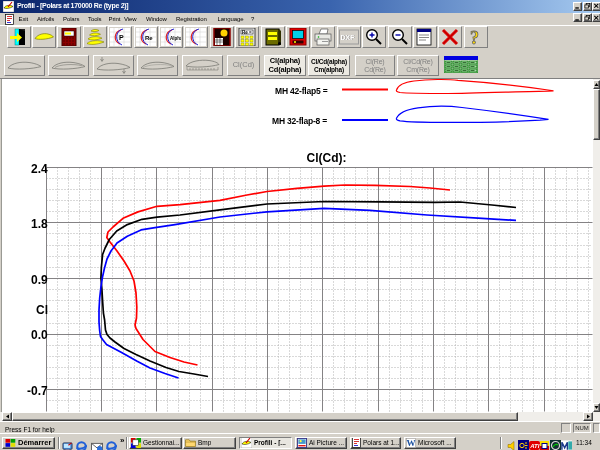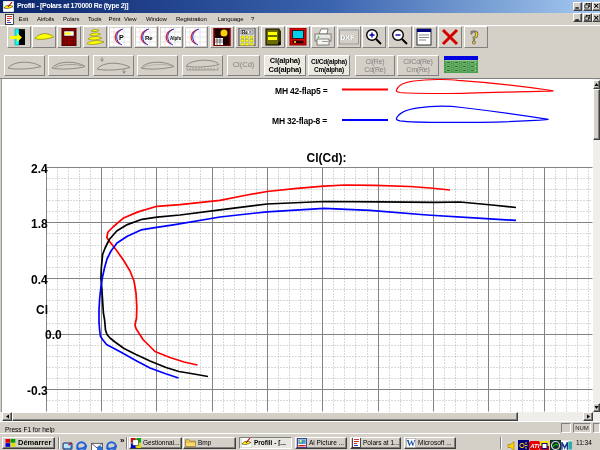--- a/index.html
+++ b/index.html
@@ -426,23 +426,23 @@
 <line x1="342" y1="41" x2="388" y2="41" stroke="#00f" stroke-width="2"></line>
 <polyline points="450.0,111.0 430.0,109.0 410.0,107.5 375.0,106.3 345.0,106.0 324.0,107.2 297.0,109.3 267.0,112.5 247.0,116.0 220.0,121.3 180.0,125.7 157.0,127.3 138.0,132.9 123.0,139.3 113.0,148.0 108.0,153.0 106.8,158.5 110.0,163.0 117.0,172.0 124.0,182.0 130.0,192.0 134.0,202.0 136.0,214.0 136.8,228.0 136.5,239.0 135.0,246.0 136.0,249.5 143.0,260.5 155.0,272.5 170.0,278.5 184.0,283.0 197.5,286.0" fill="none" stroke="#f00" stroke-width="1.7" stroke-linejoin="round"></polyline>
 <polyline points="516.0,128.5 492.0,126.0 460.0,123.0 435.0,123.3 380.0,122.8 324.0,122.5 267.0,125.0 220.0,130.8 180.0,136.0 157.0,138.2 142.0,140.3 127.3,145.6 116.7,152.0 109.3,160.5 105.1,169.0 102.6,175.5 101.4,188.0 100.9,199.0 101.9,210.0 102.6,222.0 103.4,234.0 104.6,241.0 105.5,251.0 107.0,255.5 110.0,259.0 115.0,263.0 124.0,269.5 136.0,275.5 150.0,282.0 166.0,288.5 179.0,292.5 194.0,295.0 208.0,297.5" fill="none" stroke="#000" stroke-width="1.7" stroke-linejoin="round"></polyline>
 <polyline points="516.0,141.4 482.0,139.4 427.0,136.0 370.0,131.4 324.0,129.4 267.0,132.8 220.0,138.0 175.0,145.6 155.0,148.6 141.0,150.9 127.3,157.2 117.0,164.0 111.0,172.0 107.0,180.0 104.5,189.0 102.5,198.0 100.9,208.0 99.7,219.0 99.0,231.0 99.0,243.0 99.7,252.0 100.5,257.5 103.0,261.0 106.5,265.5 121.6,273.5 136.7,282.0 150.0,289.0 165.0,294.5 178.5,299.0" fill="none" stroke="#00f" stroke-width="1.7" stroke-linejoin="round"></polyline>
 </svg>
 <div class="lbl" style="left:275px;top:85.5px;font-size:8.5px;letter-spacing:-0.2px">MH 42-flap5 =</div>
 <div class="lbl" style="left:272px;top:116px;font-size:8.5px;letter-spacing:-0.2px">MH 32-flap-8 =</div>
 <div class="lbl" style="left:306.5px;top:150.5px">Cl(Cd):</div>
 <div class="lbl" style="left:31px;top:161.5px">2.4</div>
 <div class="lbl" style="left:31px;top:217px">1.8</div>
-<div class="lbl" style="left:31px;top:272.5px">0.4</div>
-<div class="lbl" style="left:45px;top:328px">0.0</div>
-<div class="lbl" style="left:27px;top:383.5px">-0.3</div>
+<div class="lbl" style="left:31px;top:272.5px">0.9</div>
+<div class="lbl" style="left:31px;top:328px">0.0</div>
+<div class="lbl" style="left:27px;top:383.5px">-0.7</div>
 <div class="lbl" style="left:36px;top:303px">Cl</div>
 <div id="vscroll">
   <div class="sbtn" style="left:0;top:1px;width:7px;height:9px">
       <svg width="5" height="5" viewBox="0 0 5 5">
         <path d="M2.5,1 L4.5,4 H0.5Z" fill="#000"></path>
       </svg>
     </div>
   <div class="sbtn" style="left:0;top:10px;width:7px;height:51px"></div>
   <div class="sbtn" style="left:0;top:324px;width:7px;height:9px">
       <svg width="5" height="5" viewBox="0 0 5 5">

